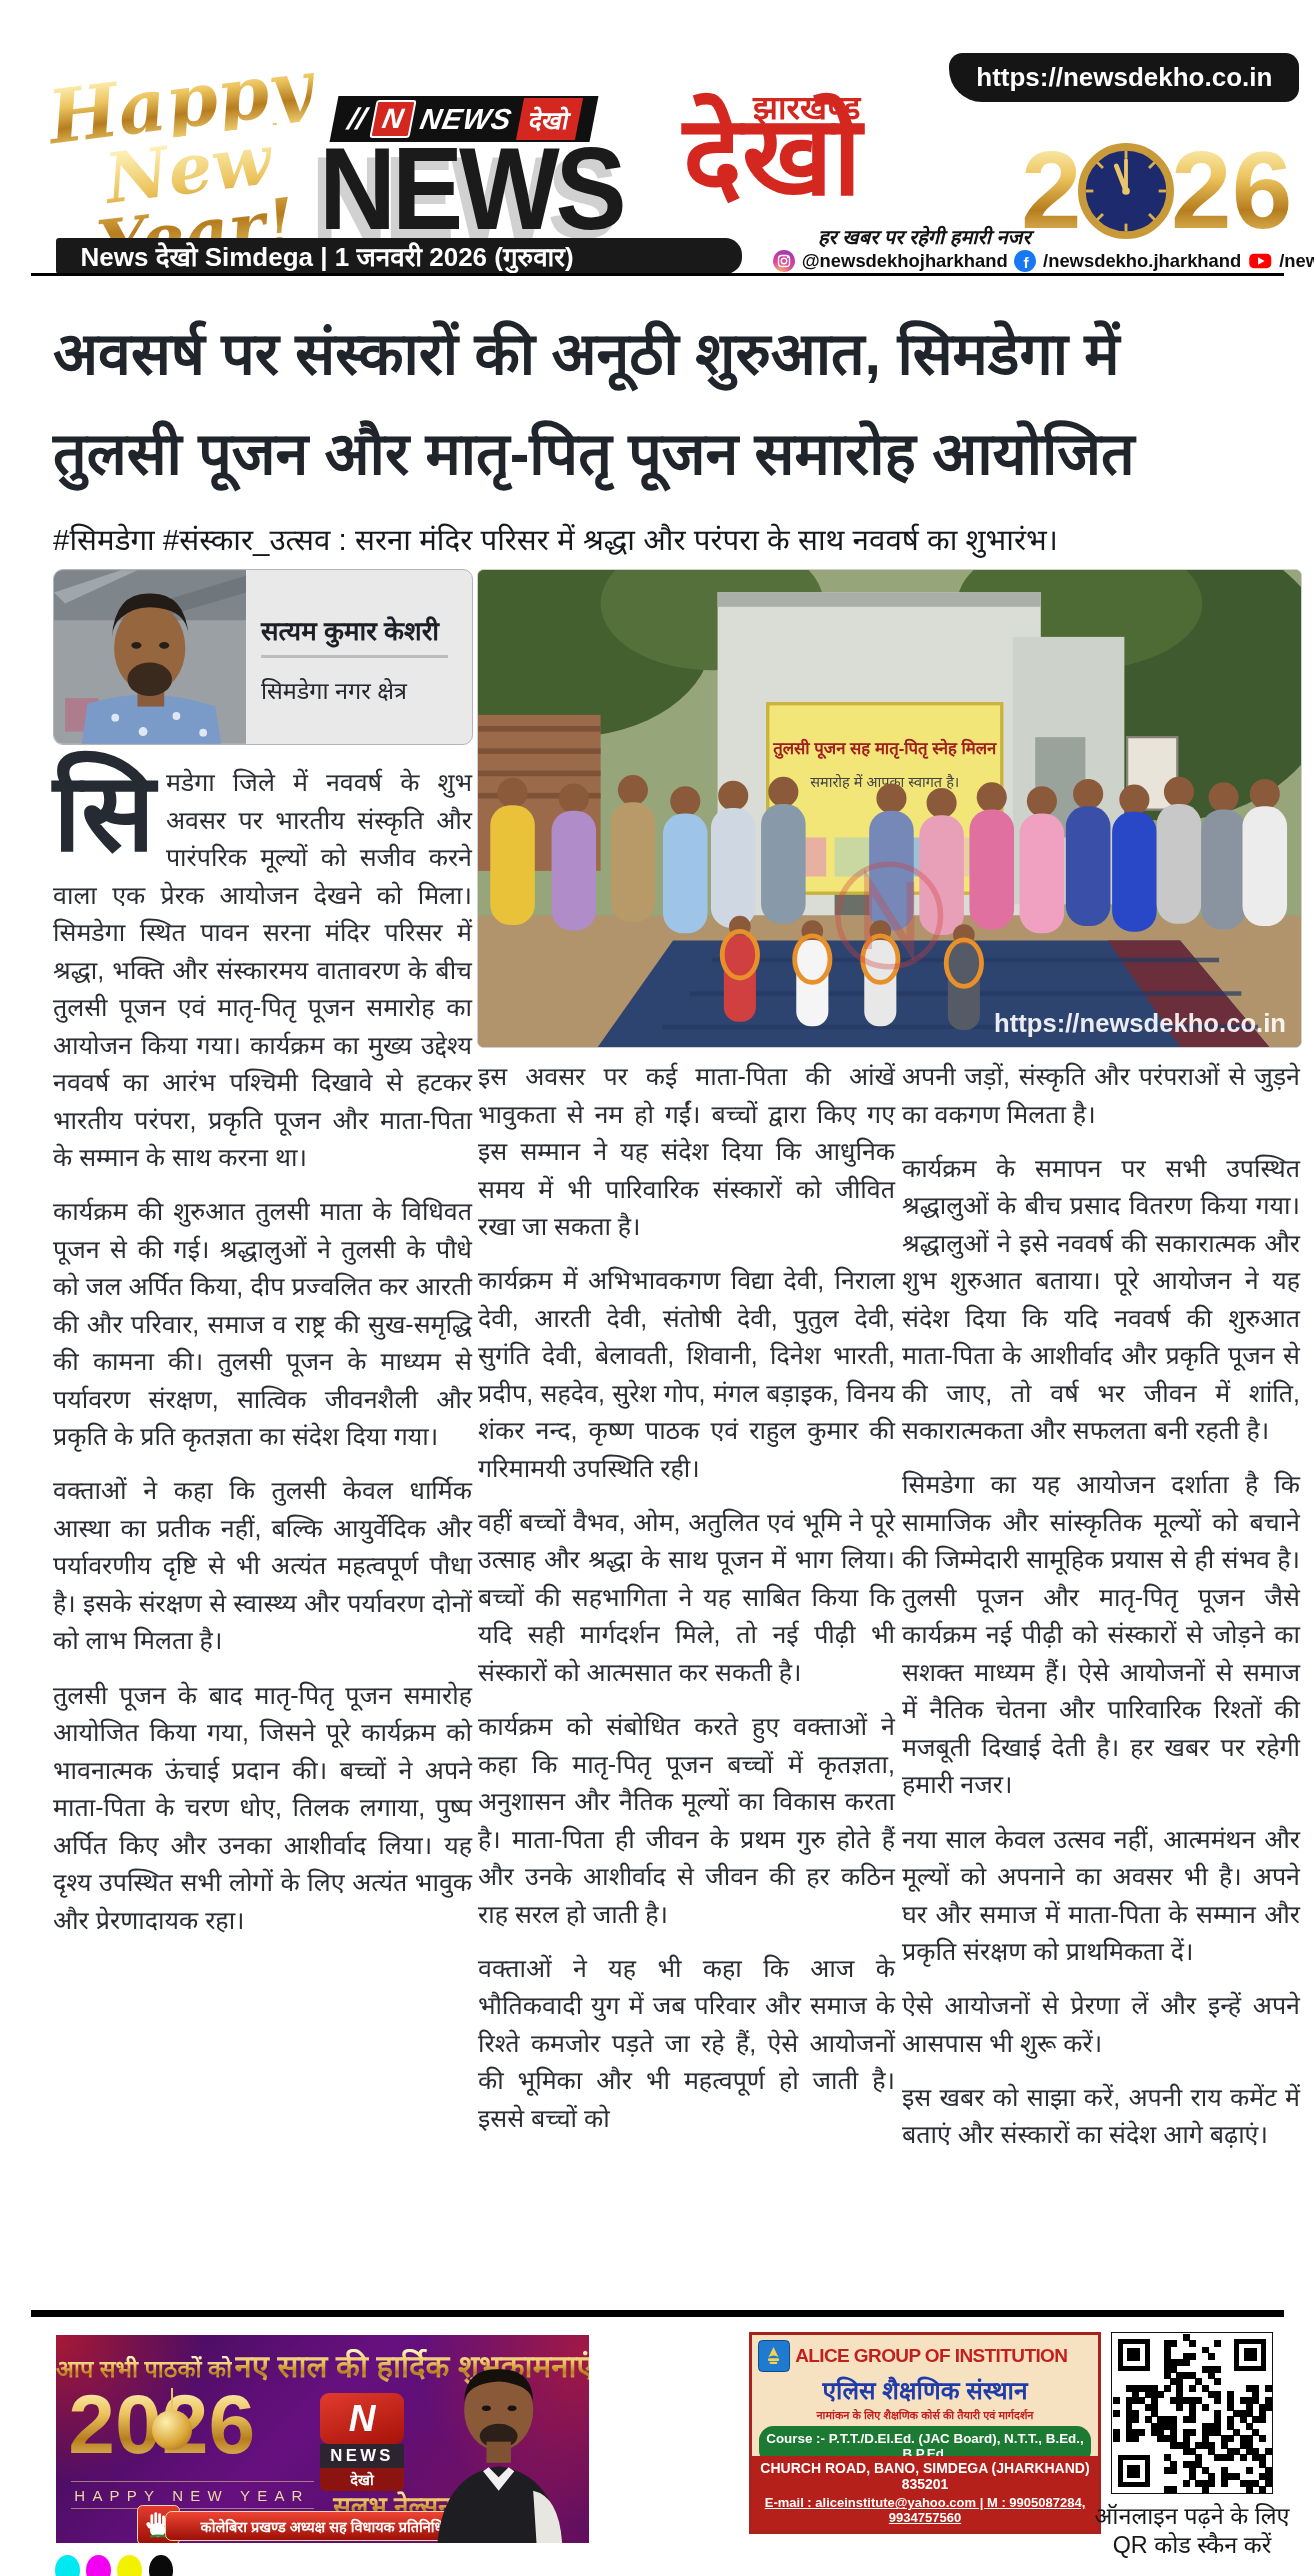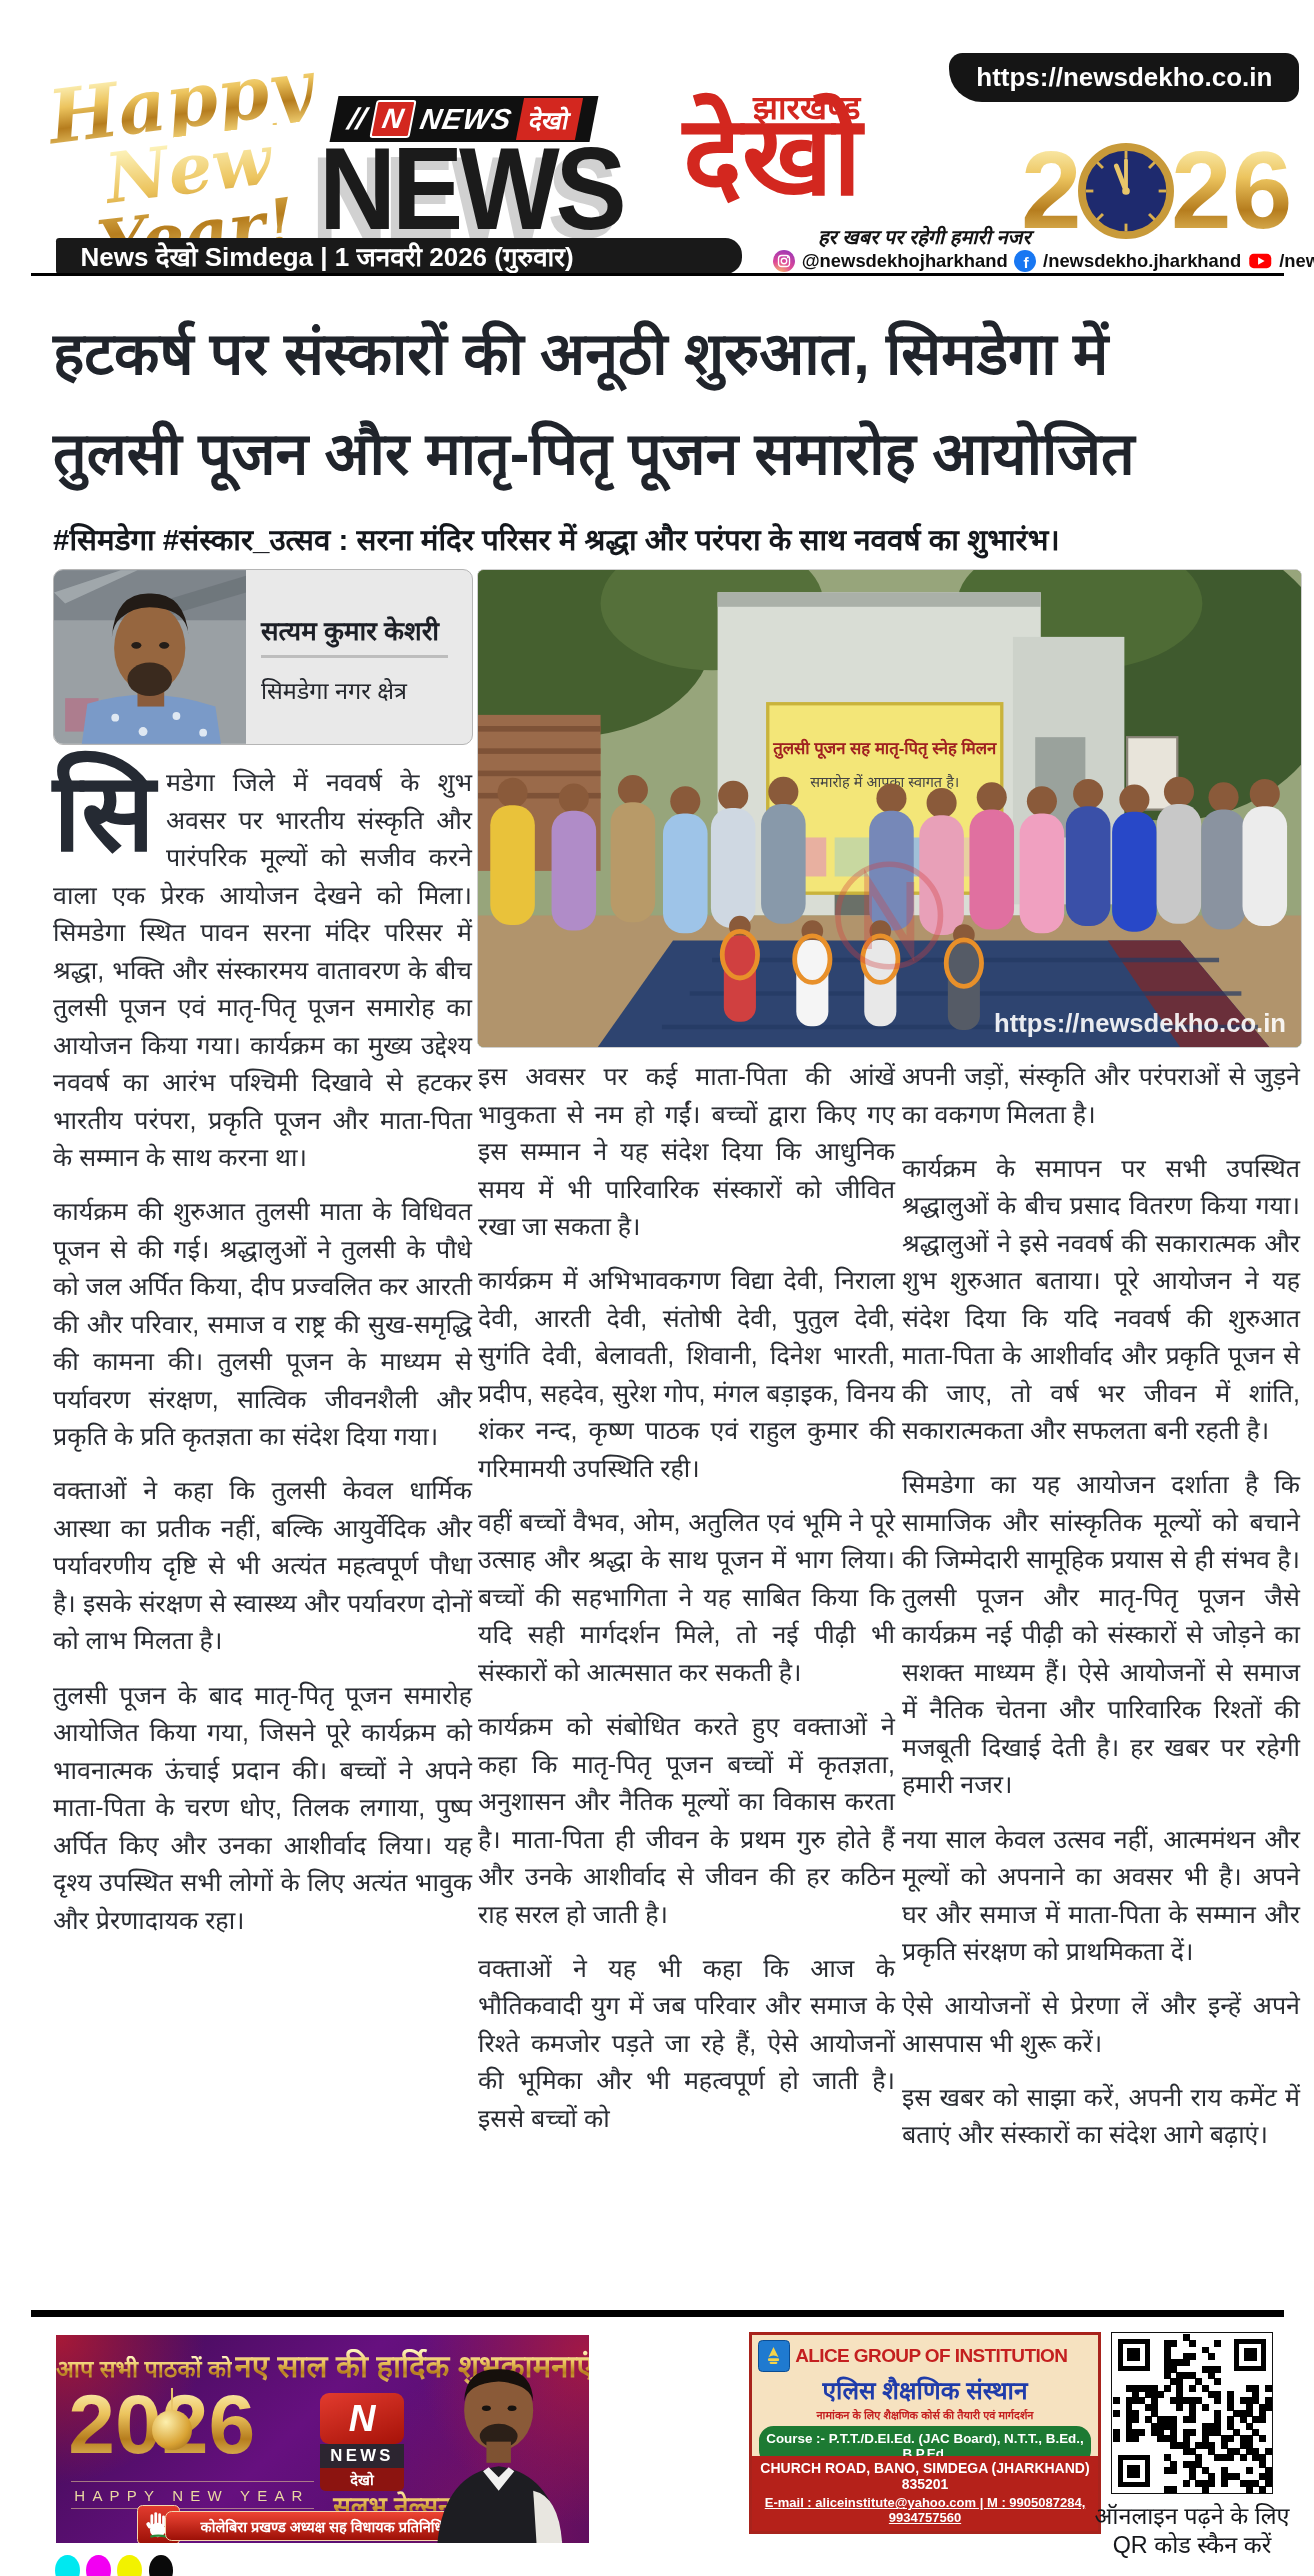--- a/index.html
+++ b/index.html
@@ -34,21 +34,21 @@
   
   .date-bar{left:56px;top:238px;width:686px;height:36px;background:#191919;color:#fff;
             border-radius:3.3px 16.7px 16.7px 3.3px;display:flex;align-items:center;padding-left:24.5px;
             font-size:26px;font-weight:bold;box-sizing:border-box;}
   .rule-top{left:31px;top:273px;width:1253px;height:2.8px;background:#000;}
   .social{left:773px;top:250px;display:flex;align-items:center;gap:6.7px;}
   .social .h{font-size:18.4px;font-weight:bold;color:#101010;white-space:nowrap;}
   .social svg{display:block;}
   
   .headline{left:53px;top:304px;width:1251px;font-size:59px;font-weight:800;color:#20242b;line-height:1.7;}
-  .subhead{left:53px;top:518px;width:1251px;font-size:29.5px;font-weight:bold;color:#15181d;}
+  .subhead{left:53px;top:518px;width:1251px;font-size:29.5px;font-weight:normal;color:#15181d;}
   
   .author{left:53px;top:569px;width:418px;height:174px;border:1.7px solid #b5b5b5;border-radius:10px;
           overflow:hidden;background:#e9e9e9;}
   .author .ph{position:absolute;left:0;top:0;width:192px;height:174px;}
   .author .nm{position:absolute;left:207px;top:42px;font-size:26px;font-weight:800;color:#1c1f26;}
   .author .dv{position:absolute;left:207px;top:85px;width:187px;height:3.3px;background:#bdbdbd;}
   .author .lc{position:absolute;left:207px;top:104px;font-size:23.4px;color:#23262c;}
   
   .photo{left:477px;top:569px;width:823px;height:477px;border:1.7px solid #cfcfcf;border-radius:6.7px;
          overflow:hidden;background:#8a9a6a;}
@@ -196,21 +196,21 @@
     <span class="h">/newsdekho.jharkhand</span>
     <svg width="24.5" height="22" viewBox="0 0 44 40">
       <rect x="2" y="7" width="40" height="26" rx="8" fill="#f00"></rect>
       <path d="M18 13 L30 20 L18 27 Z" fill="#fff"></path>
     </svg>
     <span class="h">/newsdekho.jharkhand</span>
 
   </div>
 
   <div class="abs headline">
-    <div>हटकर्ष पर संस्कारों की अनूठी शुरुआत, सिमडेगा में</div>
+    <div>अवसर्ष पर संस्कारों की अनूठी शुरुआत, सिमडेगा में</div>
     <div>तुलसी पूजन और मातृ-पितृ पूजन समारोह आयोजित</div>
   </div>
   <div class="abs subhead">#सिमडेगा #संस्कार_उत्सव : सरना मंदिर परिसर में श्रद्धा और परंपरा के साथ नववर्ष का शुभारंभ।</div>
 
   <div class="abs author">
     <svg class="ph" viewBox="0 0 345 312">
       <rect width="345" height="312" fill="#9aa0a4"></rect>
       <rect x="0" y="0" width="345" height="90" fill="#7e858b"></rect>
       <path d="M0 40 L120 0 L150 0 L20 60 Z" fill="#b8bec2" opacity=".6"></path>
       <path d="M180 60 L345 10 L345 40 L210 80 Z" fill="#6a7076" opacity=".7"></path>

